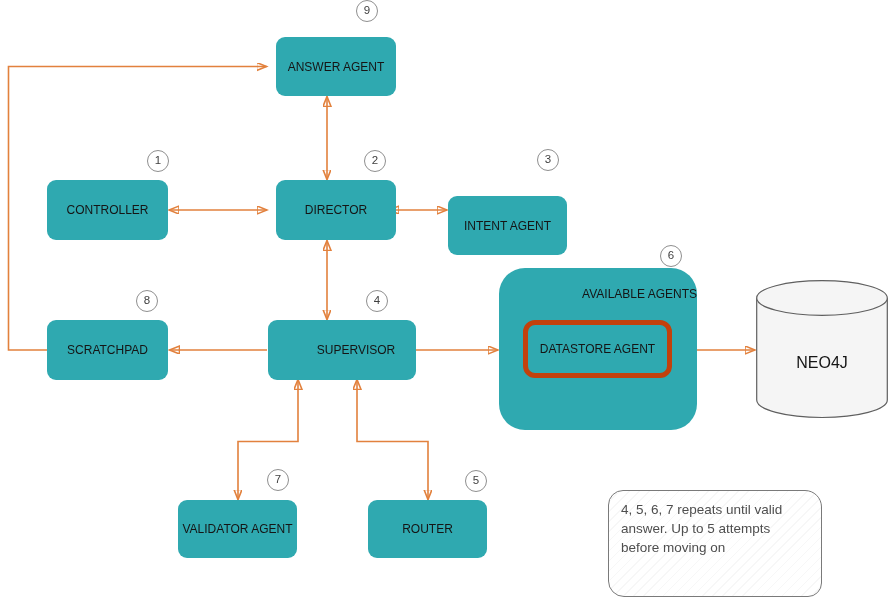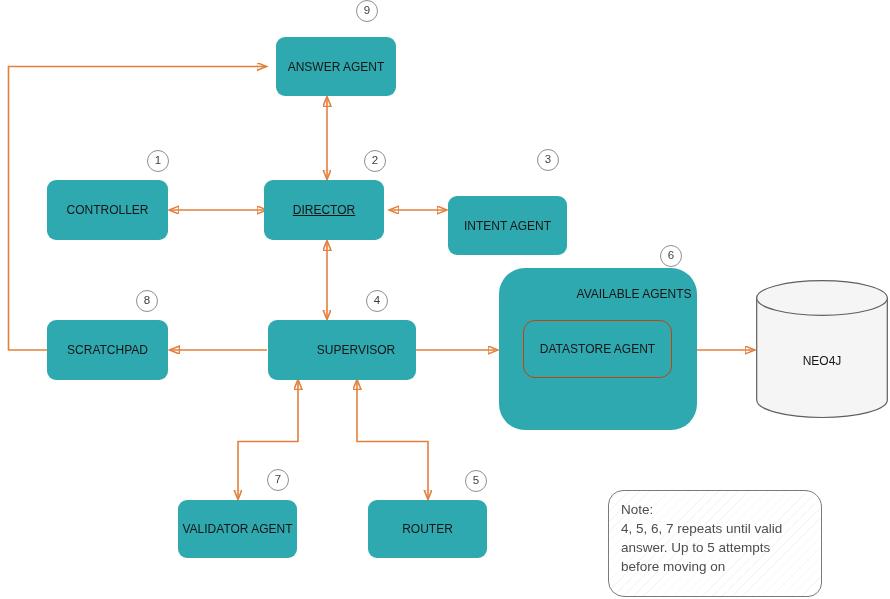--- a/index.html
+++ b/index.html
@@ -12,37 +12,37 @@
   .node{
     position:absolute;background:#2FA9B0;border-radius:9px;
     display:flex;align-items:center;justify-content:center;
     color:#151515;font-size:12px;text-align:center;
   }
   .node span{padding:0 4px;}
   .big-node{
     position:absolute;background:#2FA9B0;border-radius:26px;color:#151515;
   }
   .big-label{
-    position:absolute;top:19px;left:0;width:100%;text-align:center;
-    font-size:12px;color:#151515;padding-left:36px;
+    position:absolute;top:19px;left:0;width:100%;text-align:right;
+    font-size:12px;color:#151515;
   }
   .inner-node{
-    position:absolute;background:#2FA9B0;border:1px solid #c2410c;border-radius:12px;
+    position:absolute;background:#2FA9B0;border:5px solid #c2410c;border-radius:12px;
     display:flex;align-items:center;justify-content:center;
     font-size:12px;color:#151515;box-sizing:border-box;
   }
   .badge{
     position:absolute;width:22px;height:22px;border-radius:50%;
     background:#ffffff;border:1px solid #8F8F8F;box-sizing:border-box;
     font-size:11.5px;color:#3F3F3F;text-align:center;line-height:19px;
   }
   .cylinder{position:absolute;}
   .cyl-label{
     position:absolute;left:0;width:100%;text-align:center;
-    font-size:12px;color:#151515;
+    font-size:16px;color:#151515;
   }
   .note{
     position:absolute;left:608px;top:490px;width:214px;height:107px;
     border:1.4px solid #7A7A7A;box-sizing:border-box;
     border-radius:15px 17px 14px 16px;
     padding:9px 12px;
     color:#4E4E4E;font-size:13.5px;line-height:19px;
     background:
       repeating-linear-gradient(135deg, rgba(0,0,0,0.03) 0px, rgba(0,0,0,0.03) 1px, transparent 1px, transparent 7px),
       #ffffff;
@@ -76,21 +76,21 @@
   </svg>
 
   <div class="node" style="left:268px;top:37px;width:120px;height:59px;margin-left:8px;">
     <span>ANSWER AGENT</span>
   </div>
 
   <div class="node" style="left:47px;top:180px;width:121px;height:60px;">
     <span>CONTROLLER</span>
   </div>
 
-  <div class="node" style="left:264px;top:180px;width:120px;height:60px;text-decoration:underline;">
+  <div class="node" style="left:276px;top:180px;width:120px;height:60px;">
     <span>DIRECTOR</span>
   </div>
 
   <div class="node" style="left:448px;top:180px;width:119px;height:59px;margin-top:16px;">
     <span>INTENT AGENT</span>
   </div>
 
   <div class="node" style="left:47px;top:320px;width:121px;height:60px;">
     <span>SCRATCHPAD</span>
   </div>
@@ -126,17 +126,16 @@
   <div class="badge" style="left:147px;top:150px;">1</div>
   <div class="badge" style="left:364px;top:150px;">2</div>
   <div class="badge" style="left:537px;top:149px;">3</div>
   <div class="badge" style="left:136px;top:290px;">8</div>
   <div class="badge" style="left:366px;top:290px;">4</div>
   <div class="badge" style="left:660px;top:245px;">6</div>
   <div class="badge" style="left:267px;top:469px;">7</div>
   <div class="badge" style="left:465px;top:470px;">5</div>
 
   <div class="note">
-    <div>Note:</div>
     <div>4, 5, 6, 7 repeats until valid answer. Up to 5 attempts before moving on</div>
   </div>
 
 </div>
 
 </body></html>

